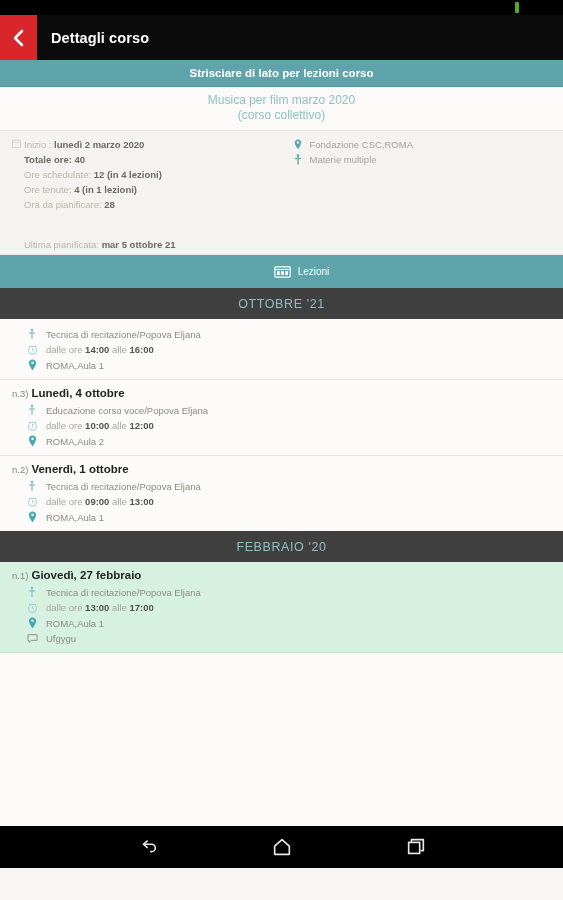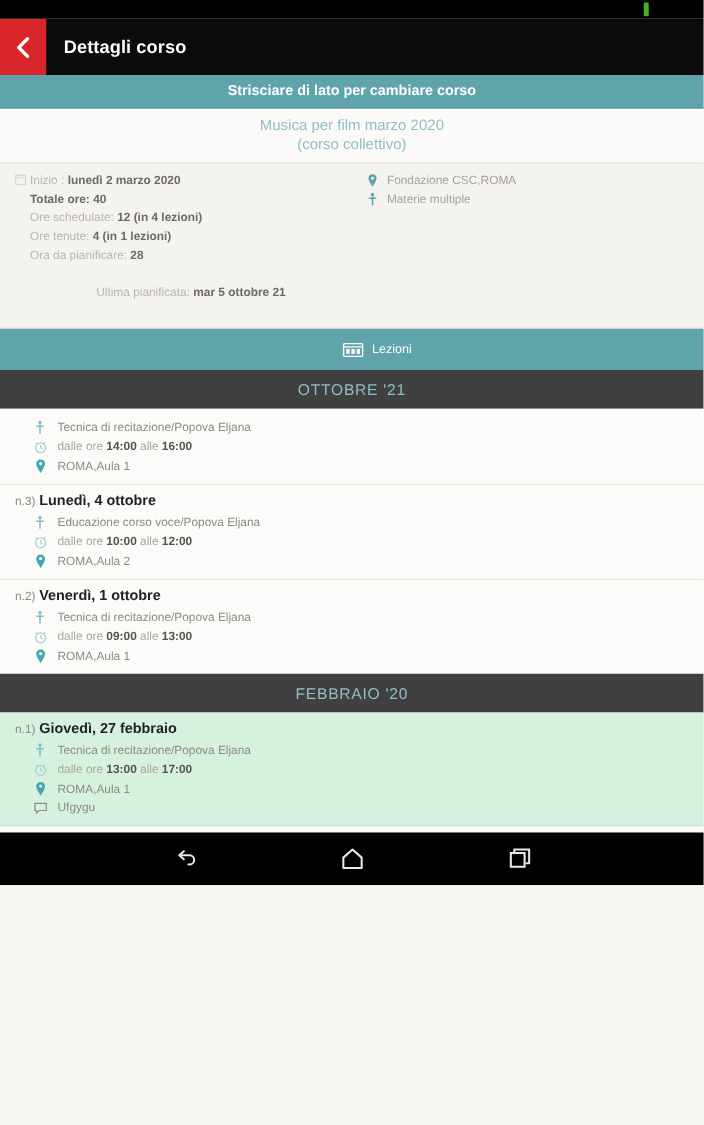--- a/index.html
+++ b/index.html
@@ -2,21 +2,21 @@
 <html><head>
 <meta charset="utf-8">
 <style>
   * { box-sizing: border-box; margin: 0; padding: 0; }
   html, body {
     width: 563px; height: 900px;
     background: #f7f6f3;
     font-family: "Liberation Sans", sans-serif;
     overflow: hidden;
   }
-  .screen { position: relative; width: 563px; height: 708px; display: flex; flex-direction: column; background: #f7f6f3; }
+  .screen { position: relative; width: 563px; height: 868px; display: flex; flex-direction: column; background: #f7f6f3; }
 
   
   .statusbar {
     height: 15px; background: #000; flex: 0 0 15px;
     position: relative;
   }
   .statusbar .led {
     position: absolute; right: 44px; top: 2px;
     width: 4px; height: 11px; background: #4caf23; border-radius: 1px;
   }
@@ -52,31 +52,31 @@
     padding: 6px 0 7px 0;
     color: #8fbfc6; font-size: 12px; line-height: 15px;
   }
   .course-title .sub { display: block; }
 
   
   .infopanel {
     background: #f4f3ef;
     border-top: 1px solid #e6e4de;
     border-bottom: 1px solid #e6e4de;
-    display: flex; padding: 6px 8px 20px 8px;
+    display: flex; padding: 6px 8px 2px 8px;
     font-size: 9.5px; color: #b9b6ad;
   }
   .infocol { flex: 1 1 50%; }
   .infocol.right { padding-left: 8px; }
   .inforow { display: flex; align-items: flex-start; line-height: 15px; min-height: 15px; }
   .inforow .ico { width: 16px; flex: 0 0 16px; display: flex; align-items: center; justify-content: center; padding-top: 2px;}
   .inforow .txt { flex: 1; }
   .inforow.indent .txt { padding-left: 16px; }
   .inforow b { color: #6d6a63; font-weight: bold; }
-  .inforow.spaced { margin-top: 15px; text-align: center; }
+  .inforow.spaced { margin-top: 25px; }
   .infocol.right .inforow { color: #a5a29a; }
   .infocol.right .inforow .txt { padding-left: 4px; }
 
   
   .tabs { display: flex; height: 33px; flex: 0 0 33px; }
   .tab {
     flex: 1 1 50%; display: flex; align-items: center; justify-content: center;
     color: #ffffff; font-size: 10px; cursor: pointer; gap: 7px;
   }
   .tab.active { background: #5fa4ab; padding-left: 40px; }
@@ -129,21 +129,21 @@
     <div class="backbtn">
       <span>
         <svg width="14" height="20" viewBox="0 0 14 20">
           <polyline points="10,3 3,10 10,17" fill="none" stroke="#ffffff" stroke-width="2.6" stroke-linecap="round" stroke-linejoin="round"></polyline>
         </svg>
       </span>
     </div>
     <div class="apptitle">Dettagli corso</div>
   </div>
 
-  <div class="swipebar">Strisciare di lato per cambiare corso</div>
+  <div class="swipebar">Strisciare di lato per lezioni corso</div>
 
   <div class="course-title">
     <span>Musica per film marzo 2020</span>
     <span class="sub">(corso collettivo)</span>
   </div>
 
   <div class="infopanel">
     <div class="infocol left">
 
       <div class="inforow">

